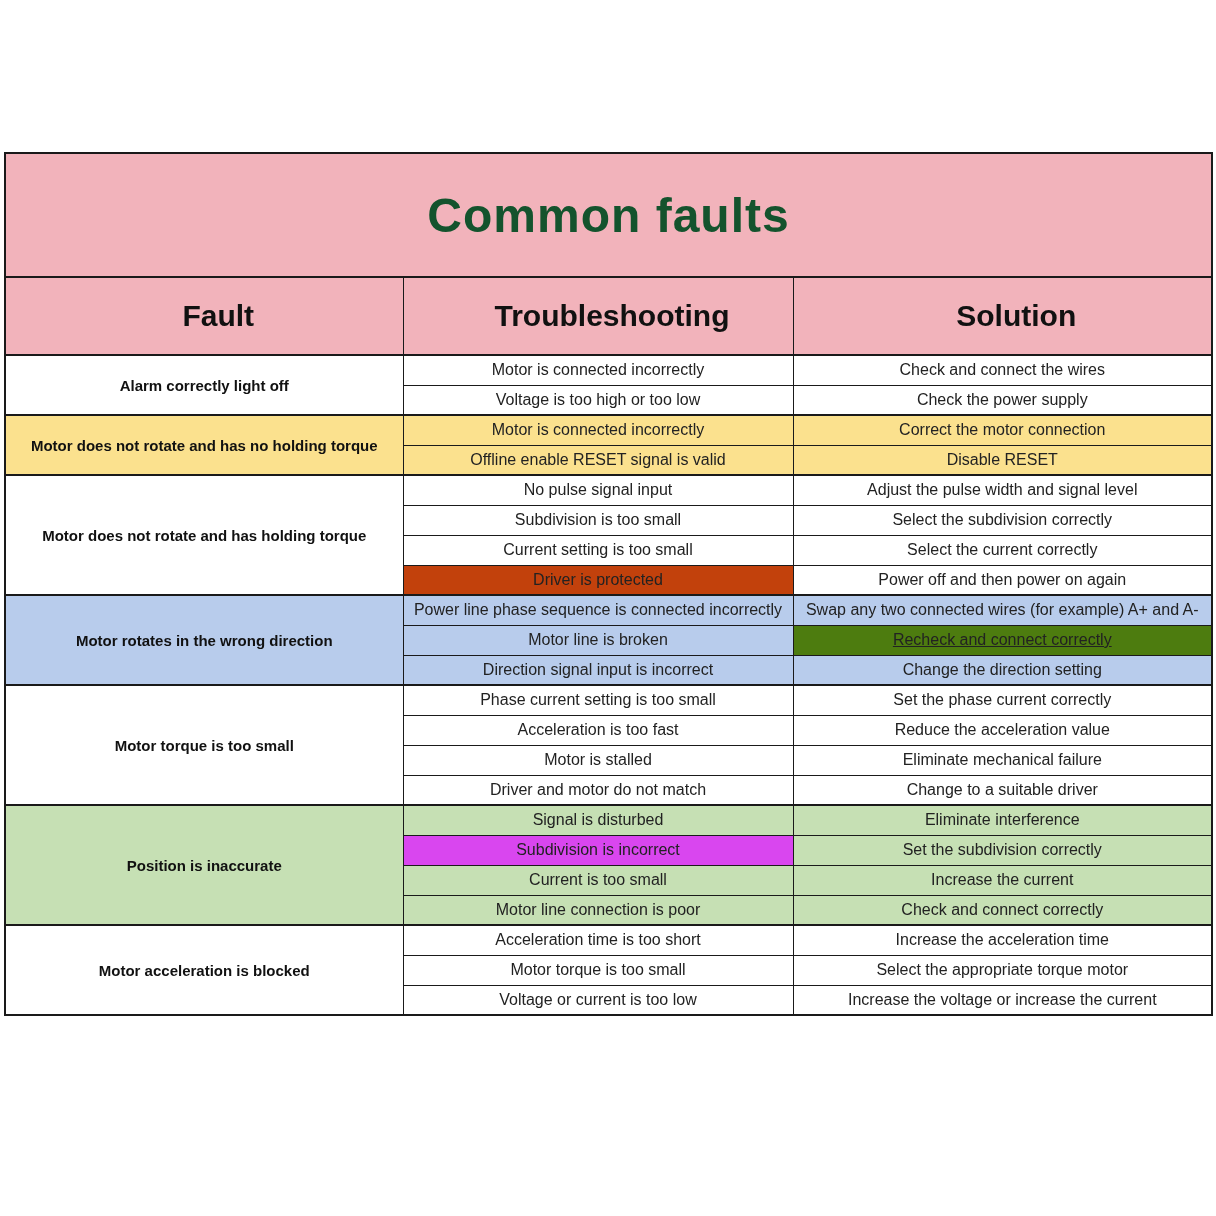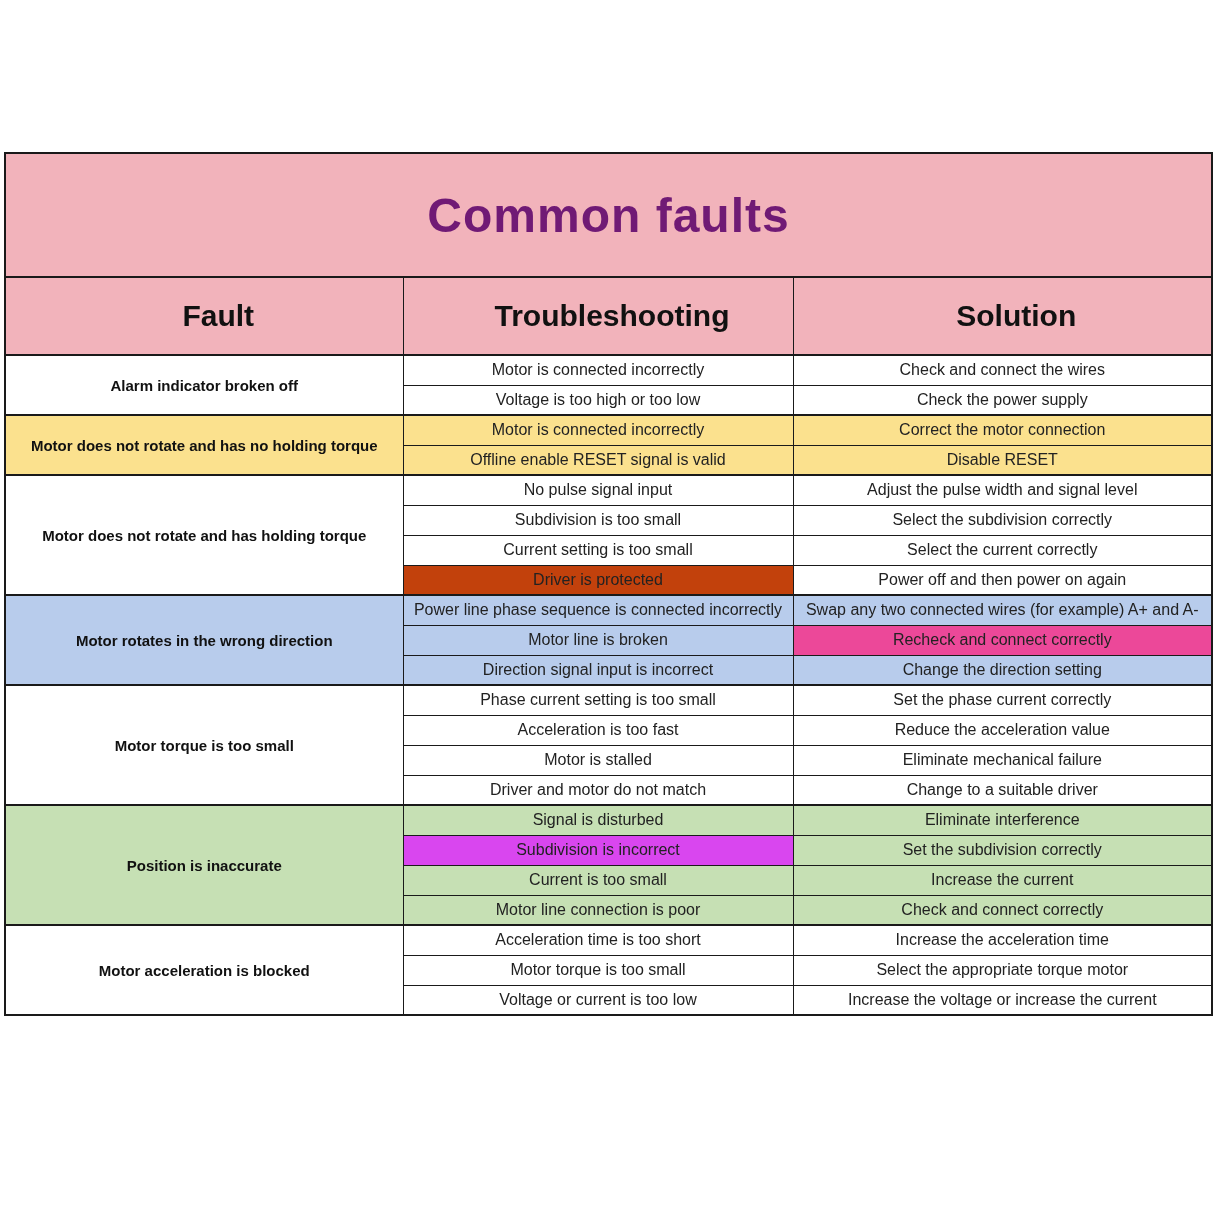--- a/index.html
+++ b/index.html
@@ -30,21 +30,21 @@
     overflow: hidden;
     white-space: nowrap;
   }
   .title-cell {
     height: 124px;
     background: var(--pink);
     font-size: 48px;
     font-weight: 700;
     letter-spacing: 1px;
     border-bottom: 2px solid var(--border);
-    color: #701a75;
+    color: #14532d;
   }
   th.col-header {
     height: 78px;
     background: var(--pink);
     font-size: 30px;
     font-weight: 700;
     border-bottom: 2.5px solid var(--border);
     color: #111;
     padding-left: 28px;
   }
@@ -76,21 +76,21 @@
         <td class="title-cell" colspan="3">Common faults</td>
       </tr>
       <tr>
         <th class="col-header">Fault</th>
         <th class="col-header">Troubleshooting</th>
         <th class="col-header">Solution</th>
       </tr>
     </thead>
     <tbody>
         <tr class="group-start">
-          <td rowspan="2" class="fault-cell" style="background-color: rgb(255, 255, 255);">Alarm indicator broken off</td>
+          <td rowspan="2" class="fault-cell" style="background-color: rgb(255, 255, 255);">Alarm correctly light off</td>
           <td class="troubleshooting-cell" style="background-color: rgb(255, 255, 255);">Motor is connected incorrectly</td>
           <td class="solution-cell" style="background-color: rgb(255, 255, 255);">Check and connect the wires</td>
         </tr>
         <tr>
           <td class="troubleshooting-cell" style="background-color: rgb(255, 255, 255);">Voltage is too high or too low</td>
           <td class="solution-cell" style="background-color: rgb(255, 255, 255);">Check the power supply</td>
         </tr>
         <tr class="group-start">
           <td rowspan="2" class="fault-cell" style="background-color: rgb(251, 225, 142);">Motor does not rotate and has no holding torque</td>
           <td class="troubleshooting-cell" style="background-color: rgb(251, 225, 142);">Motor is connected incorrectly</td>
@@ -117,21 +117,21 @@
           <td class="troubleshooting-cell" style="background-color: #c2410c;">Driver is protected</td>
           <td class="solution-cell" style="background-color: rgb(255, 255, 255);">Power off and then power on again</td>
         </tr>
         <tr class="group-start">
           <td rowspan="3" class="fault-cell" style="background-color: rgb(184, 204, 236);">Motor rotates in the wrong direction</td>
           <td class="troubleshooting-cell" style="background-color: rgb(184, 204, 236);">Power line phase sequence is connected incorrectly</td>
           <td class="solution-cell" style="background-color: rgb(184, 204, 236);">Swap any two connected wires (for example) A+ and A-</td>
         </tr>
         <tr>
           <td class="troubleshooting-cell" style="background-color: rgb(184, 204, 236);">Motor line is broken</td>
-          <td class="solution-cell" style="background-color: #ec4899;">Recheck and connect correctly</td>
+          <td class="solution-cell" style="background-color: #4d7c0f; text-decoration: underline;">Recheck and connect correctly</td>
         </tr>
         <tr>
           <td class="troubleshooting-cell" style="background-color: rgb(184, 204, 236);">Direction signal input is incorrect</td>
           <td class="solution-cell" style="background-color: rgb(184, 204, 236);">Change the direction setting</td>
         </tr>
         <tr class="group-start">
           <td rowspan="4" class="fault-cell" style="background-color: rgb(255, 255, 255);">Motor torque is too small</td>
           <td class="troubleshooting-cell" style="background-color: rgb(255, 255, 255);">Phase current setting is too small</td>
           <td class="solution-cell" style="background-color: rgb(255, 255, 255);">Set the phase current correctly</td>
         </tr>

